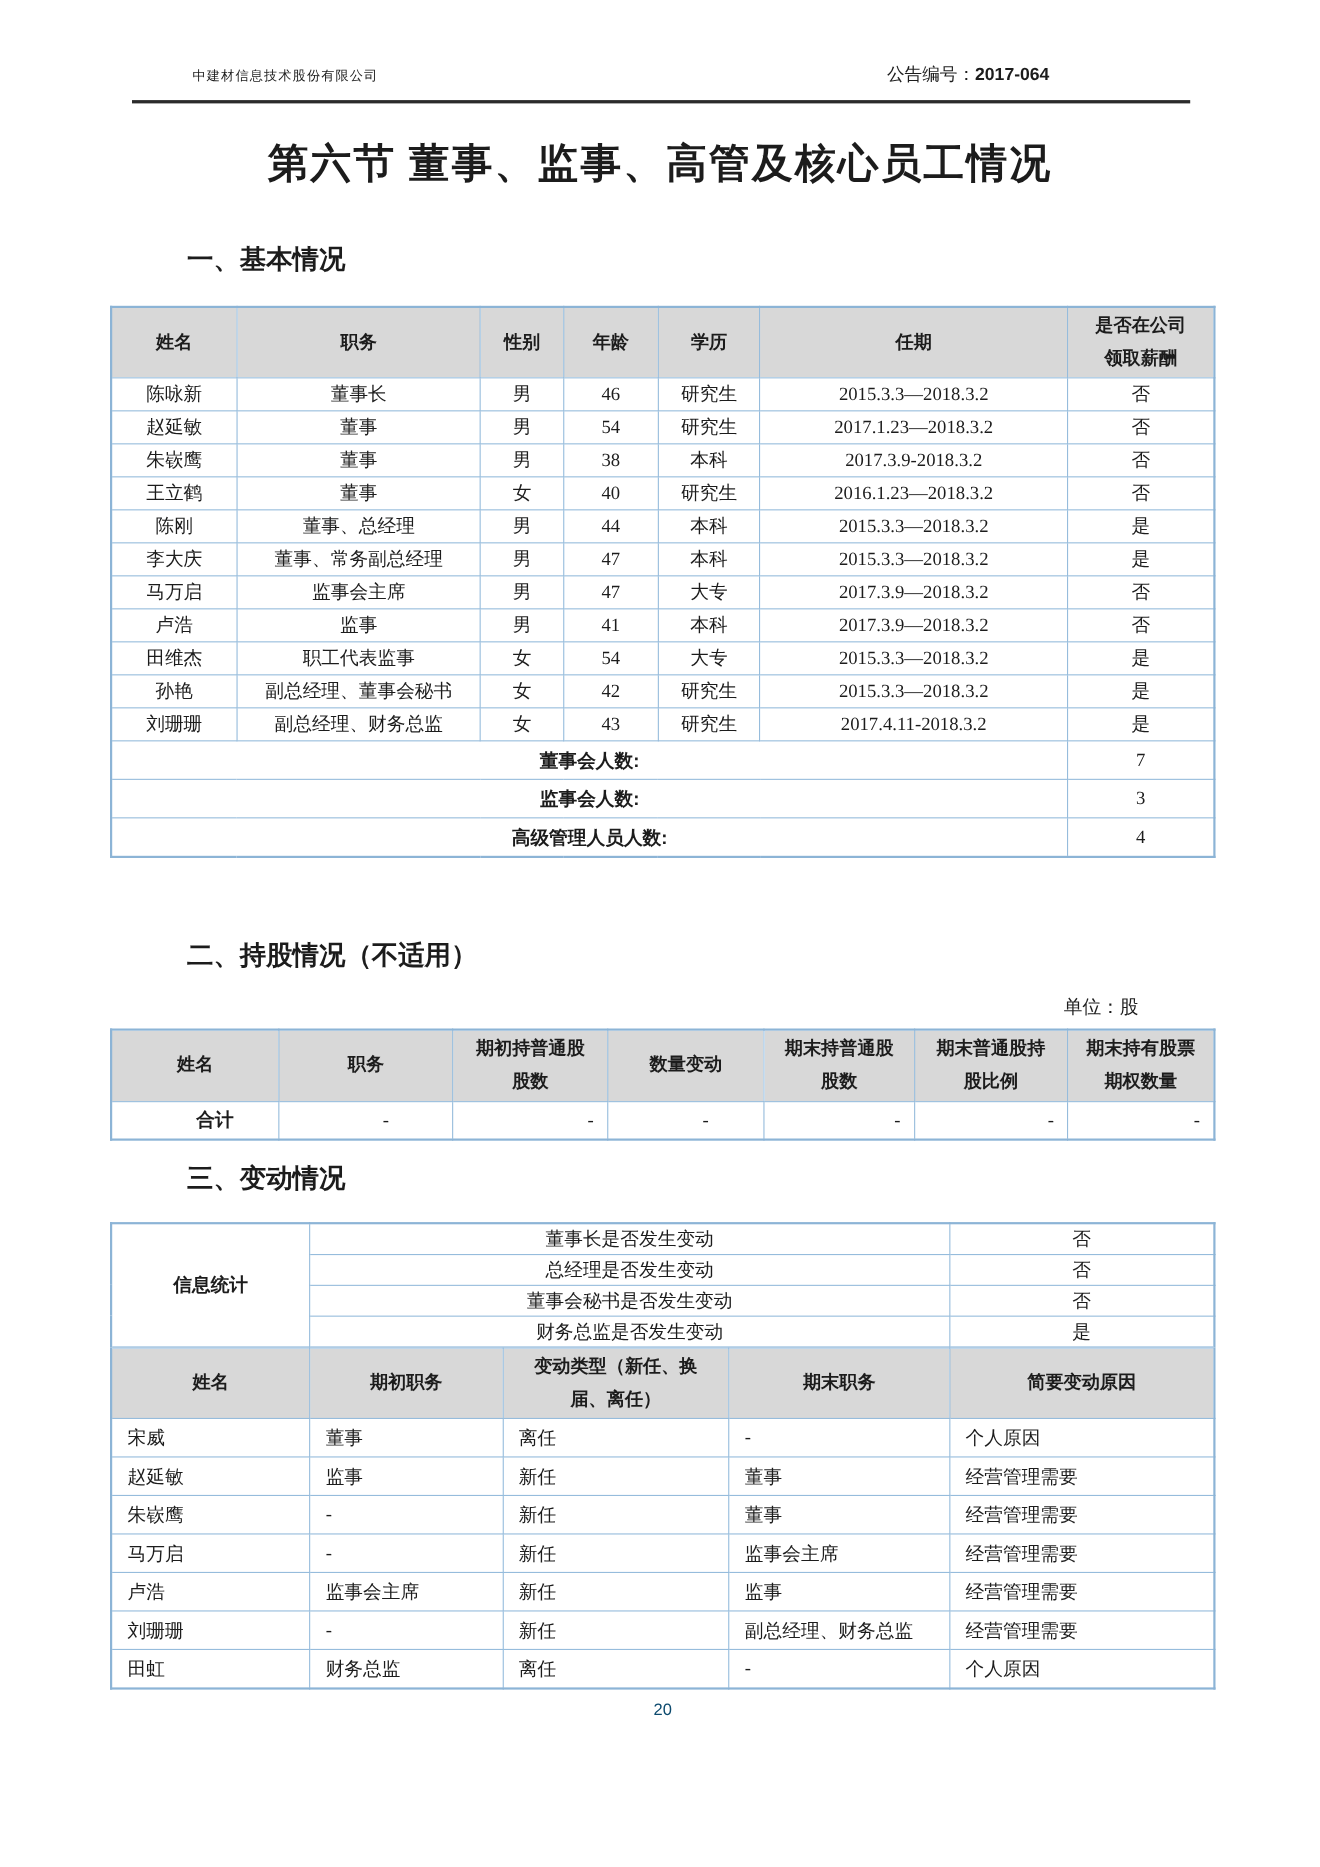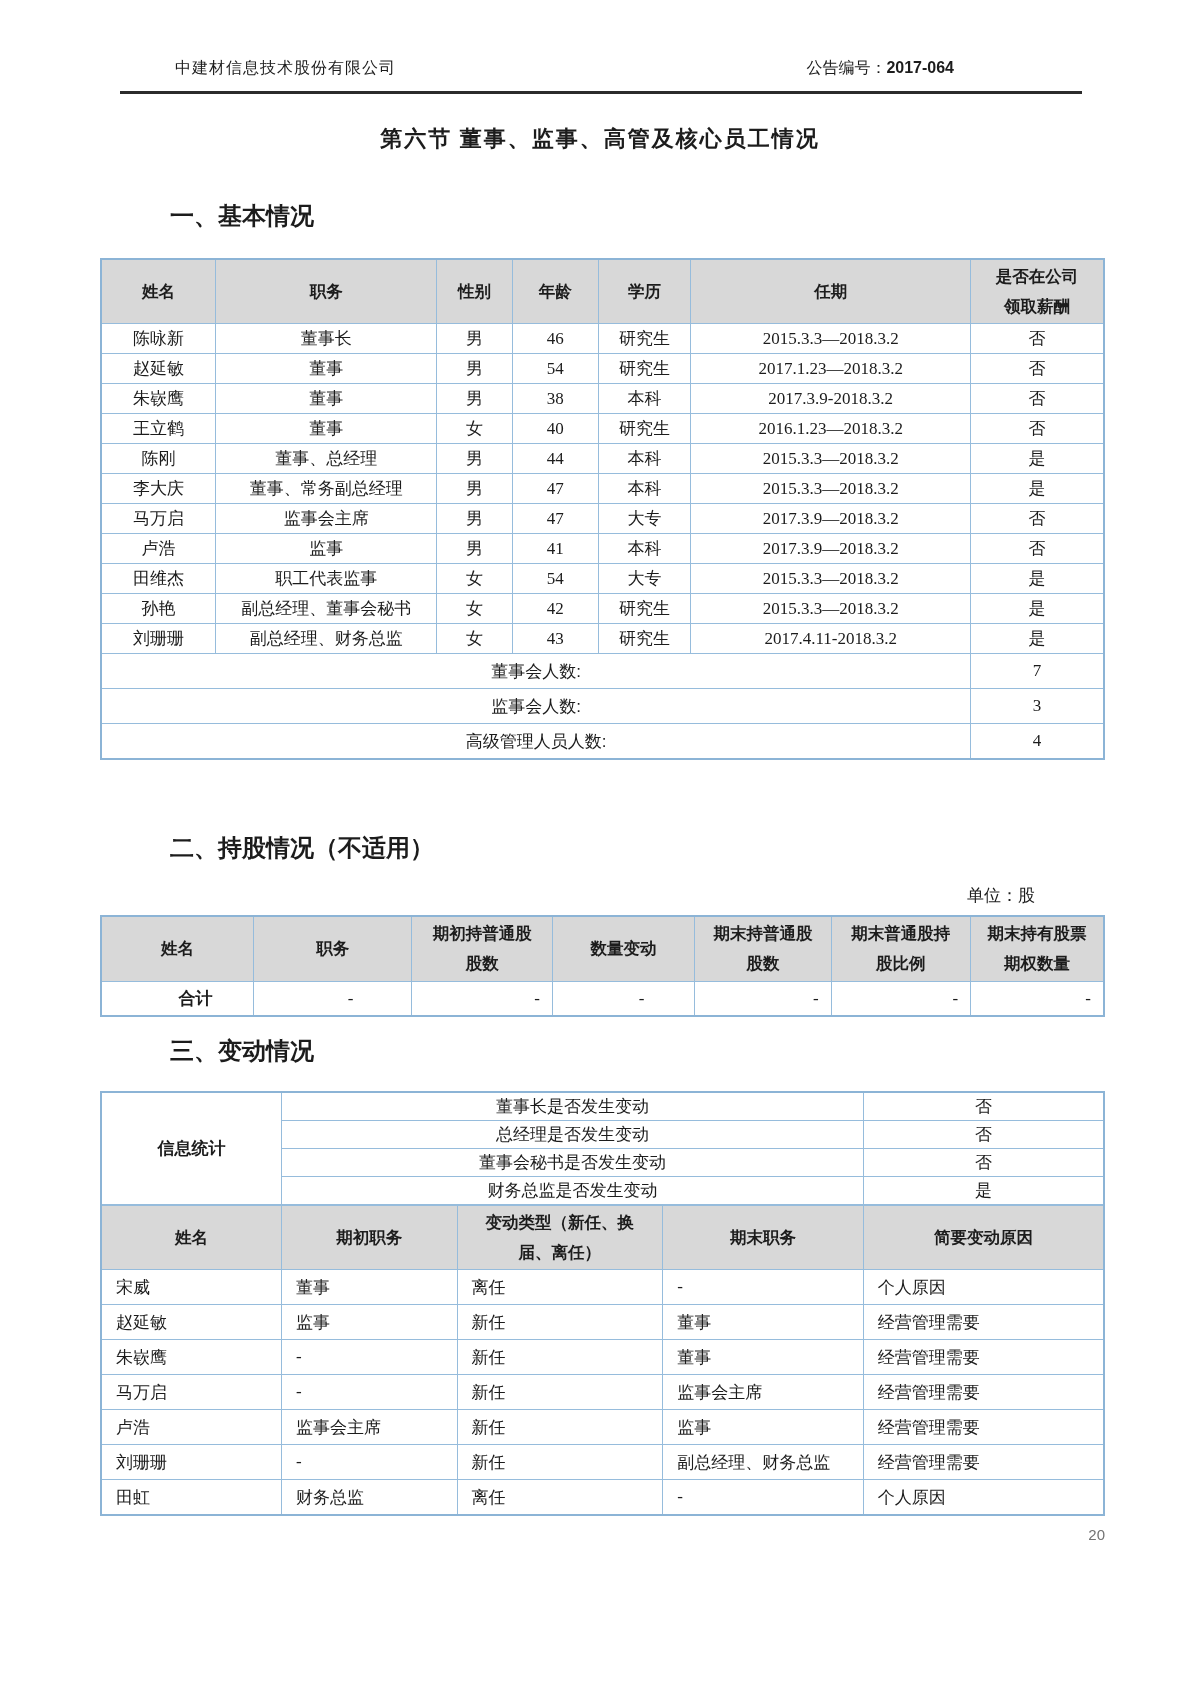--- a/index.html
+++ b/index.html
@@ -11,27 +11,27 @@
     font-family:"Liberation Serif","DejaVu Serif",serif;
     position:relative; overflow:hidden;
   }
   
   .hdr-wrap {
     margin:0 118px 0 120px;
     padding:58px 0 12px 0;
     border-bottom:3px solid #2b2b2b;
     display:flex; justify-content:space-between; align-items:baseline;
   }
-  .hdr-company { margin-left:55px; font-size:16px; letter-spacing:1px; }
+  .hdr-company { margin-left:55px; font-size:12px; letter-spacing:1px; }
   .hdr-num { margin-right:128px; font-size:16px; }
   .hdr-num b { font-family:"Liberation Sans","DejaVu Sans",sans-serif; font-weight:700; }
   
   .doc-title {
     margin-top:30px; text-align:center;
-    font-size:22px; font-weight:700; letter-spacing:2px;
+    font-size:37px; font-weight:700; letter-spacing:2px;
   }
   
   .content { margin:0 95px 0 100px; }
   .sec-heading {
     font-family:Liberation Sans, sans-serif;
     font-weight:700; font-size:24px;
     margin:46px 0 26px 70px;
   }
   .sec-heading.s2 { margin-top:72px; margin-bottom:0; }
   .sec-heading.s3 { margin-top:18px; margin-bottom:24px; }
@@ -50,43 +50,43 @@
     background:#d8d8d8;
     font-family:"Liberation Sans","DejaVu Sans",sans-serif;
     font-weight:700; font-size:16.5px;
     white-space:pre-line; line-height:1.8;
   }
   
   .t1 th { height:64px; }
   .t1 td { height:30px; }
   .t1 .sum-label {
     font-family:"Liberation Sans","DejaVu Sans",sans-serif;
-    font-weight:400; height:35px;
+    font-weight:700; height:35px;
   }
   .t1 .sum-value { height:35px; }
   
   .t2 th { height:66px; }
   .t2 td { height:34px;padding-left:40px; }
   .t2 .cell-right { text-align:right; padding-right:12px; }
   .t2 .t2-name { font-family:"Liberation Sans","DejaVu Sans",sans-serif; font-weight:700; }
   
   .t3a td { height:16px; }
   .t3a .stats-label {
     font-family:"Liberation Sans","DejaVu Sans",sans-serif;
     font-weight:700;
   }
   .t3a { border-bottom:none; }
   .t3b { border-top:none; }
   .t3b th { height:62px; }
   .t3b td { height:35px; text-align:left; padding-left:14px; }
   
   .page-num {
-    text-align:right; margin-top:10px;
+    text-align:center; margin-top:10px;
     font-family:"Liberation Sans","DejaVu Sans",sans-serif;
-    font-size:15px; color:#737373;
+    font-size:15px; color:#0c4a6e;
   }
 </style>
 </head>
 <body>
 
 <div>
 
   <div class="hdr-wrap">
     <span class="hdr-company">中建材信息技术股份有限公司</span>
     <span class="hdr-num"><span>公告编号：</span><b>2017-064</b></span>

